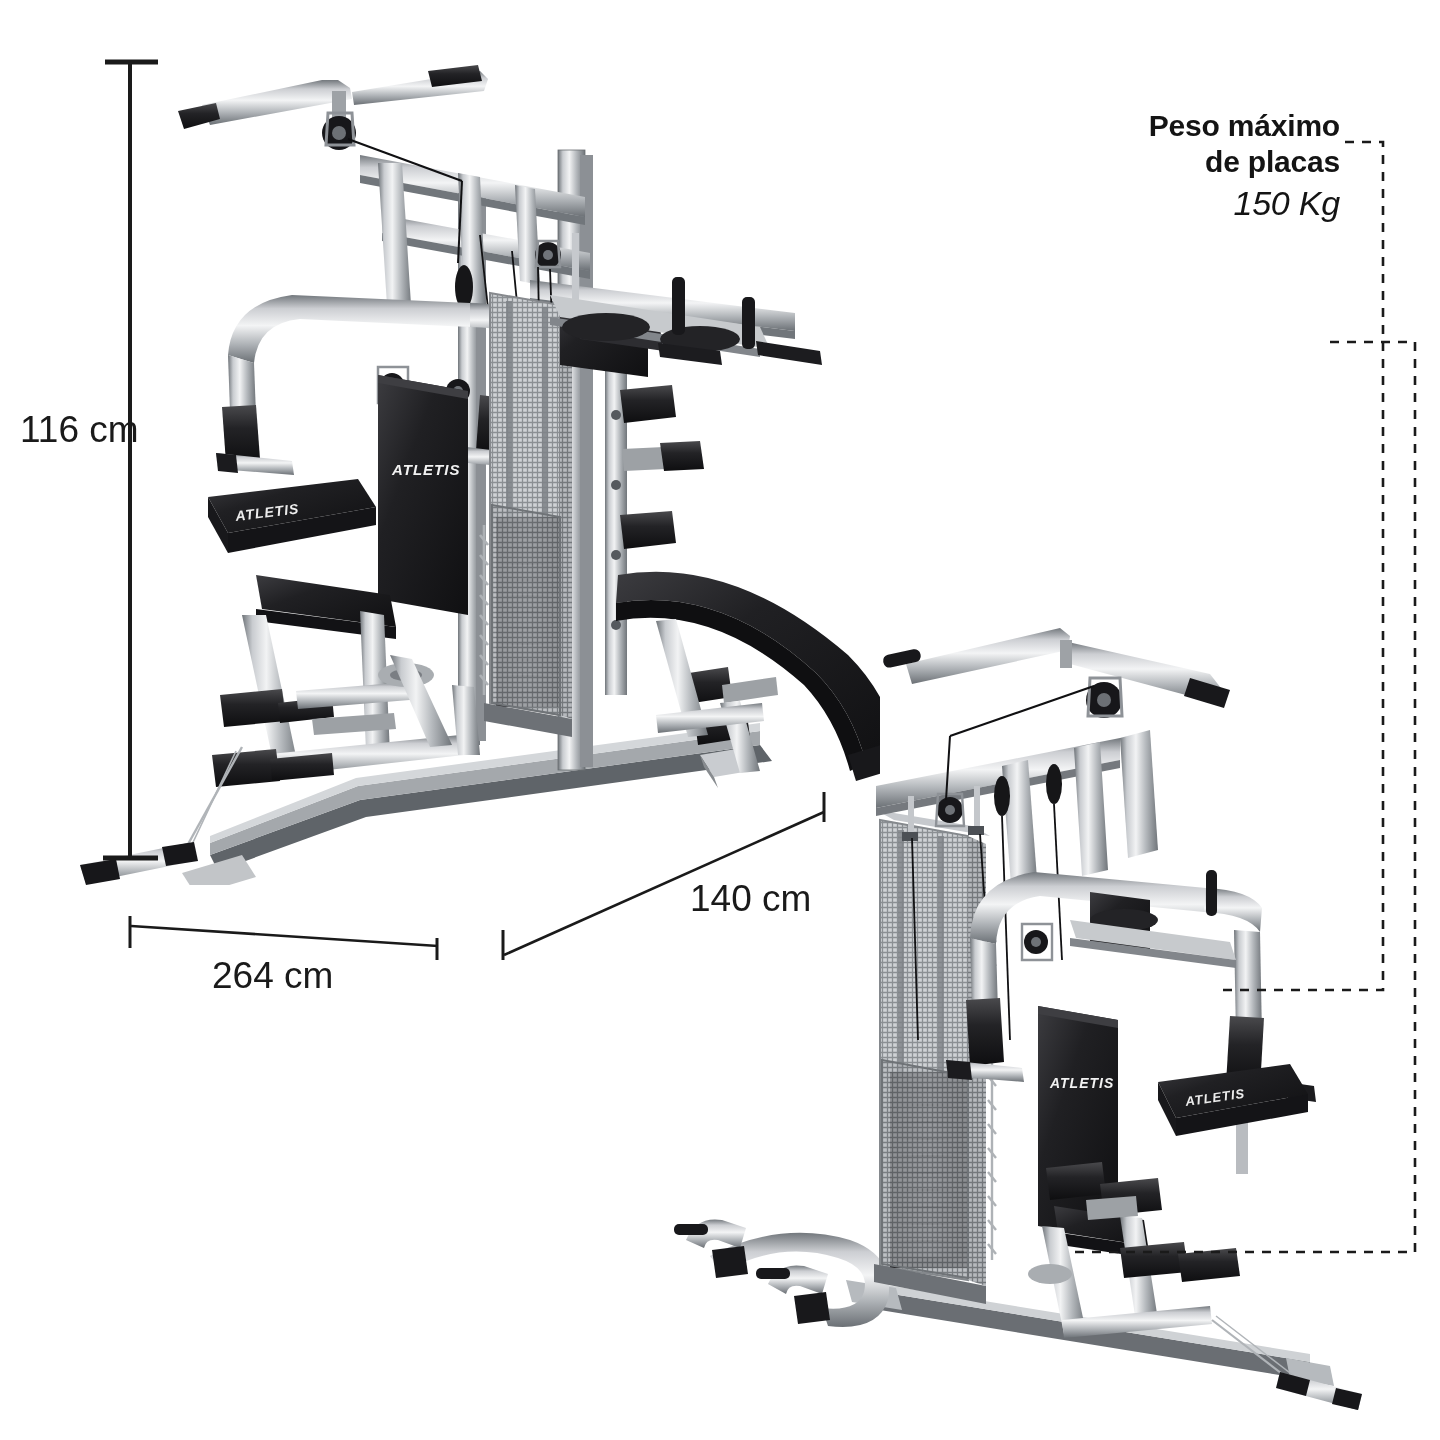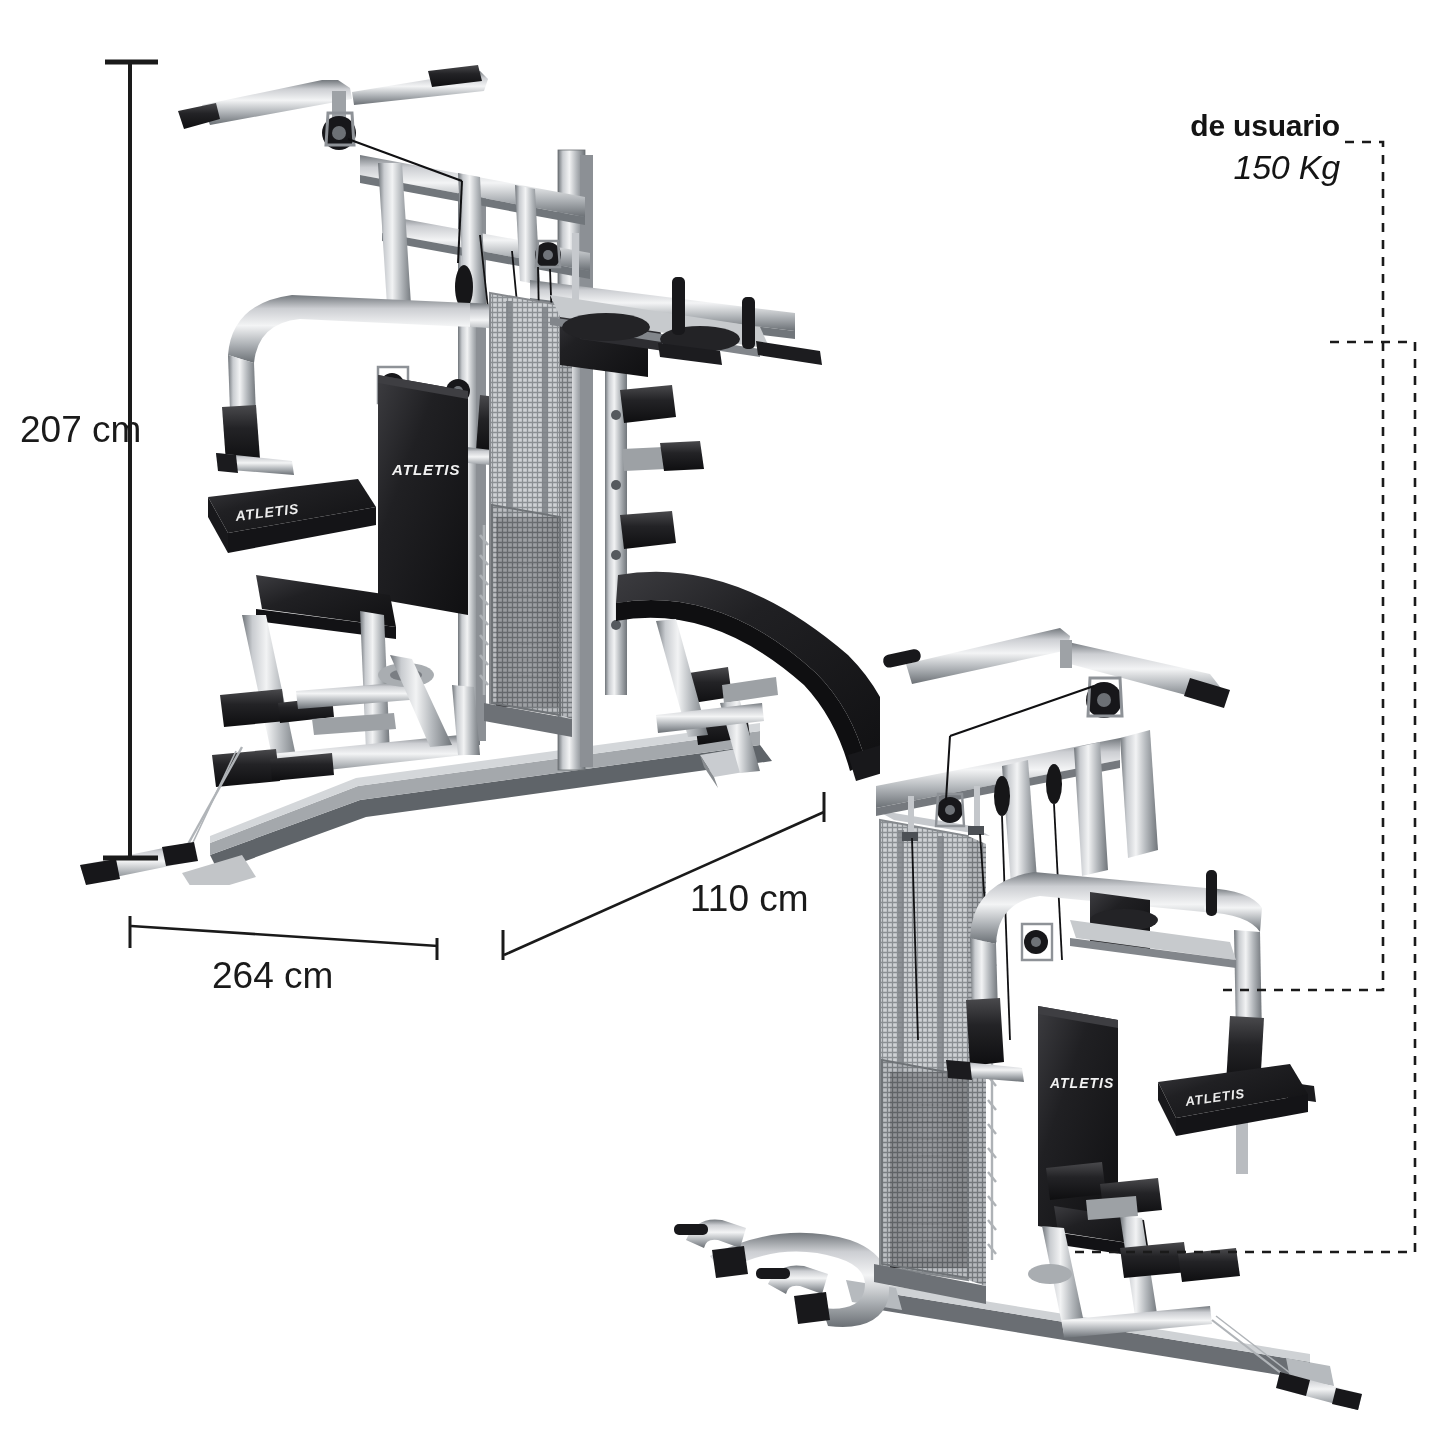--- a/index.html
+++ b/index.html
@@ -483,22 +483,23 @@
   <svg id="leaders" width="1440" height="1440" viewBox="0 0 1440 1440">
     <g stroke="#1a1a1a" fill="none" stroke-width="2.6" stroke-dasharray="9 8">
 
       <path d="M1345 142 L1383 142 L1383 990 L1216 990"></path>
 
       <path d="M1330 342 L1415 342 L1415 1252 L1070 1252"></path>
     </g>
   </svg>
 
   <div class="spec-block" id="spec-max-user">
-    <div class="spec-title">de usuario</div>
+    <div class="spec-title">Peso máximo</div>
+    <div class="spec-title">de placas</div>
     <div class="spec-value">150 Kg</div>
   </div>
 
 
-  <div class="dim-label" id="label-207">207 cm</div>
+  <div class="dim-label" id="label-207">116 cm</div>
   <div class="dim-label" id="label-215">264 cm</div>
-  <div class="dim-label" id="label-180">110 cm</div>
+  <div class="dim-label" id="label-180">140 cm</div>
 
 </div>
 
 </body></html>

